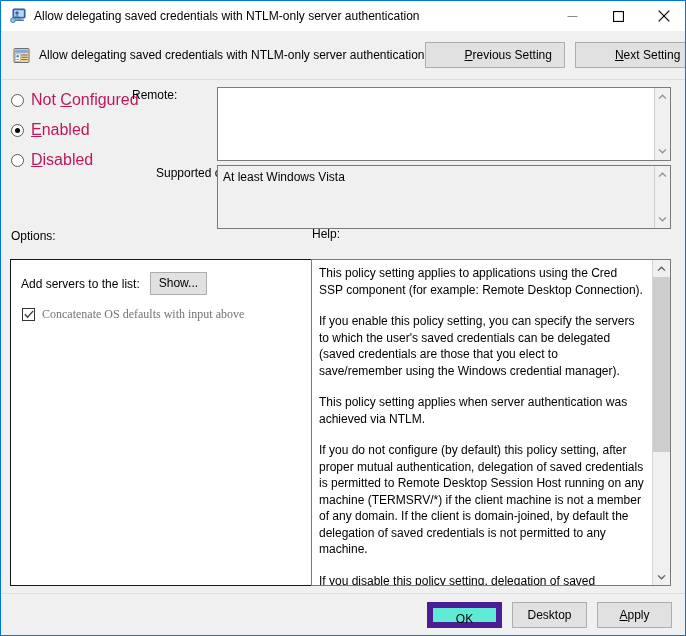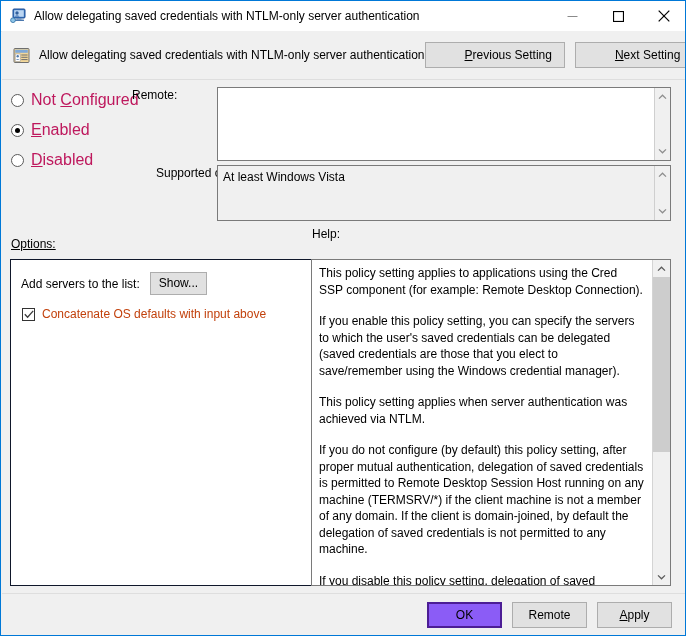--- a/index.html
+++ b/index.html
@@ -99,22 +99,22 @@
     padding: 0 12px;
     height: 26px;
     line-height: 24px;
     box-sizing: border-box;
     text-align: center;
     white-space: nowrap;
     cursor: default;
   }
   .btn.nav { height: 26px; min-width: 110px; padding-left: 39px; }
   .btn.default-btn {
-    border: 2px solid #4c1d95;
-    background: #8b5cf6;
+    border: 6px solid #4c1d95;
+    background: #5eead4;
   }
   u { text-decoration: underline; }
 
   
   .radio-group {
     position: absolute;
     left: 10px; top: 86px;
     width: 120px;
   }
   .radio-row {
@@ -168,21 +168,21 @@
   }
   .comment-text {
     flex: 1 1 auto;
     font-size: 12px;
     color: #000;
     padding: 3px 4px;
   }
   .supported-box {
     position: absolute;
     left: 216px; top: 164px;
-    width: 454px; height: 56px;
+    width: 454px; height: 64px;
     background: #f0f0f0;
     border: 1px solid #7a7a7a;
     box-sizing: border-box;
     display: flex;
   }
   .supported-text {
     flex: 1 1 auto;
     font-size: 12px;
     color: #000;
     padding: 4px 5px;
@@ -200,21 +200,21 @@
     box-sizing: border-box;
   }
   .sb-arrow {
     width: 16px; height: 14px;
     display: flex;
     align-items: center;
     justify-content: center;
   }
 
   
-  #options-label { left: 10px; top: 236px; text-decoration: underline; }
+  #options-label { left: 10px; top: 228px; }
   #help-label { left: 311px; top: 226px; }
 
   
   .options-panel {
     position: absolute;
     left: 9px; top: 258px;
     width: 307px; height: 327px;
     background: #ffffff;
     border: 1px solid #0f172a;
     box-sizing: border-box;
@@ -247,22 +247,23 @@
     background: #ffffff;
     box-sizing: border-box;
     margin-right: 7px;
     flex: 0 0 auto;
     display: flex;
     align-items: center;
     justify-content: center;
   }
   .checkbox-label {
     font-size: 12px;
-    color: #c2410c;
-    white-space: nowrap;
+    color: #737373;
+    white-space: nowrap;
+    font-family: Liberation Serif, serif;
   }
 
   
   .help-panel {
     position: absolute;
     left: 310px; top: 258px;
     width: 360px; height: 327px;
     background: #ffffff;
     border: 1px solid #7a7a7a;
     box-sizing: border-box;
@@ -470,18 +471,18 @@
         <svg width="9" height="6" viewBox="0 0 9 6">
             <path d="M1 1.4L4.5 4.8L8 1.4" fill="none" stroke="#5a5a5a" stroke-width="1.3"></path>
           </svg>
       </span>
     </div>
   </div>
 
   <div class="bottom-bar">
     <div class="bottom-buttons">
       <button class="btn action default-btn">OK</button>
-      <button class="btn action">Remote</button>
+      <button class="btn action">Desktop</button>
       <button class="btn action"><u>A</u><span>pply</span></button>
     </div>
   </div>
 
 </div>
 
 </body></html>

